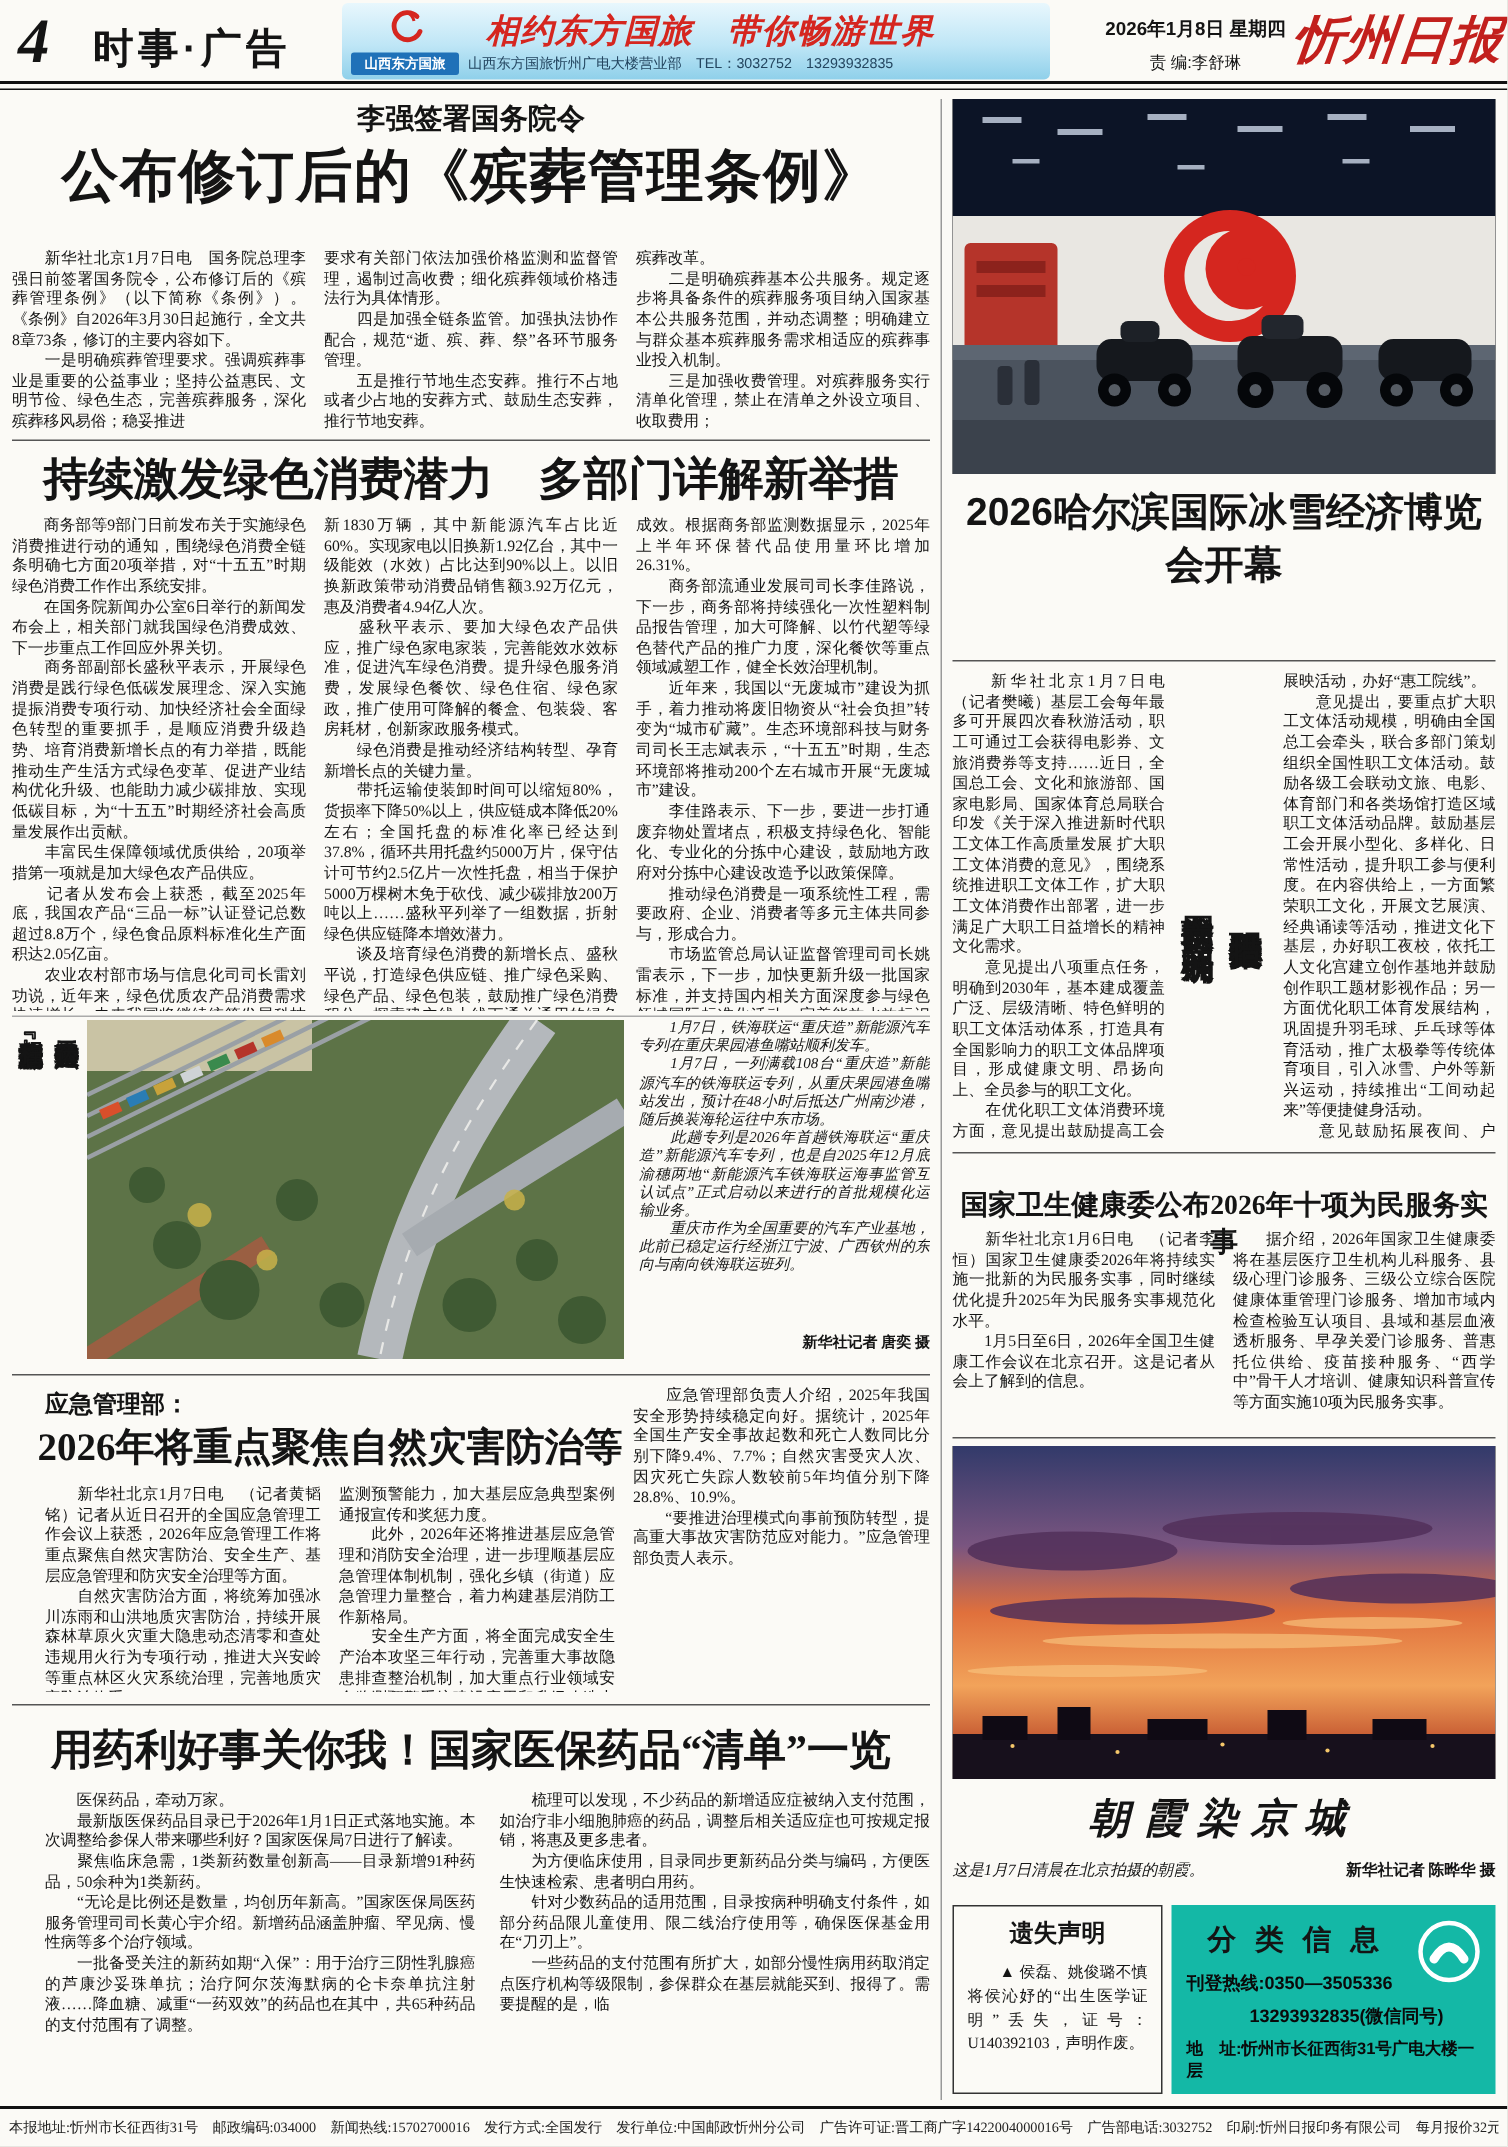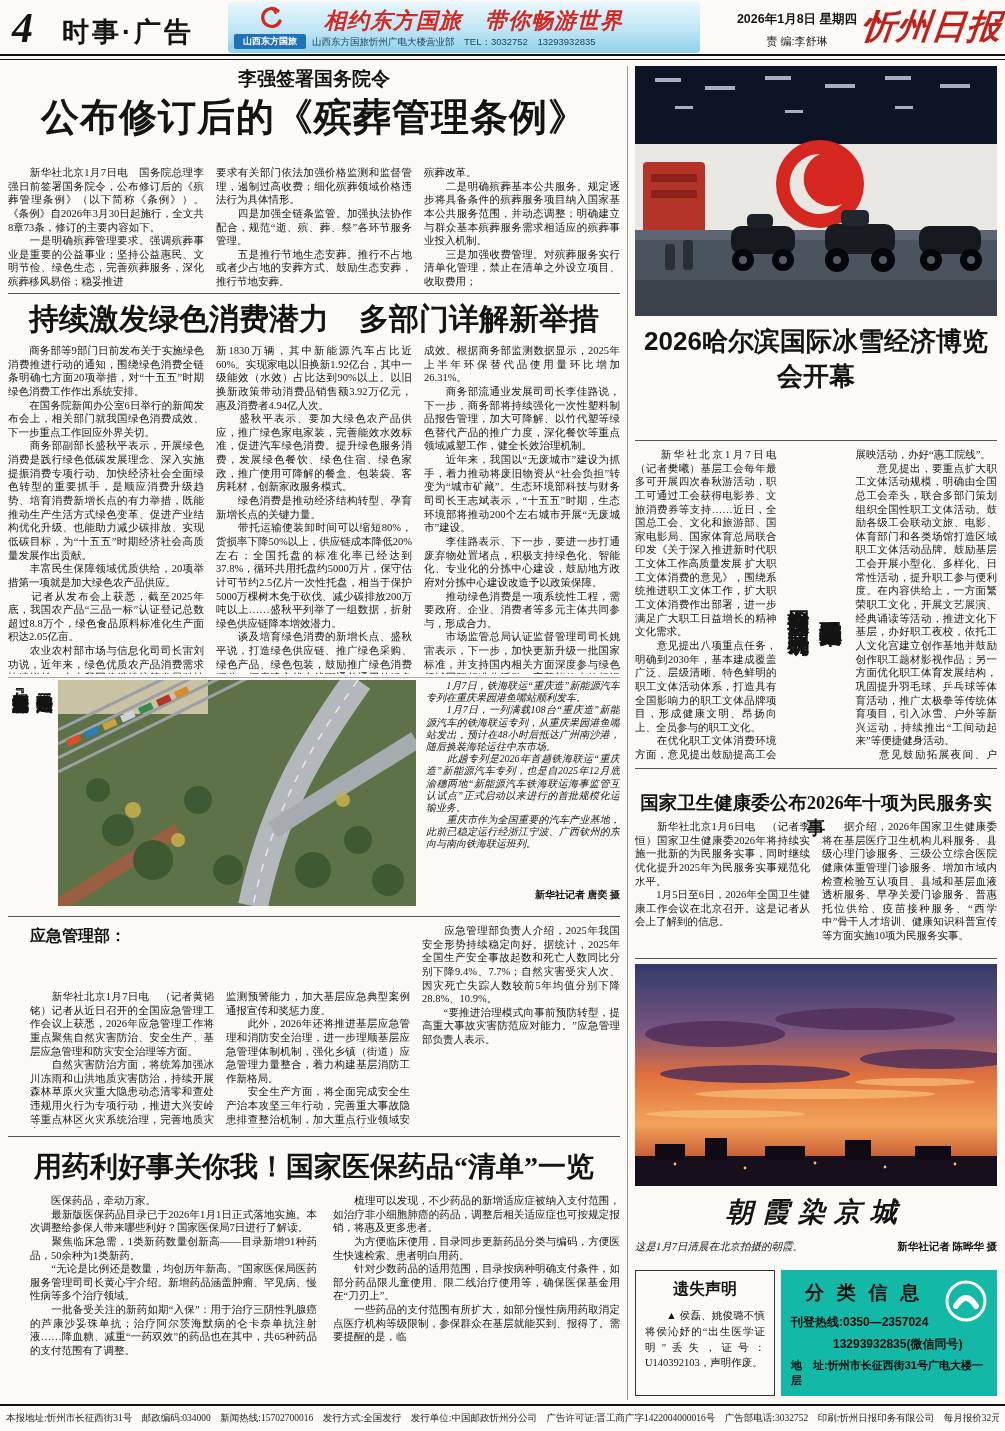--- a/index.html
+++ b/index.html
@@ -146,20 +146,21 @@
     <div class="kai body-text" style="font-size:10px;line-height:1.22;height:208px;">　　1月7日，铁海联运“重庆造”新能源汽车专列在重庆果园港鱼嘴站顺利发车。
 　　1月7日，一列满载108台“重庆造”新能源汽车的铁海联运专列，从重庆果园港鱼嘴站发出，预计在48小时后抵达广州南沙港，随后换装海轮运往中东市场。
 　　此趟专列是2026年首趟铁海联运“重庆造”新能源汽车专列，也是自2025年12月底渝穗两地“新能源汽车铁海联运海事监管互认试点”正式启动以来进行的首批规模化运输业务。
 　　重庆市作为全国重要的汽车产业基地，此前已稳定运行经浙江宁波、广西钦州的东向与南向铁海联运班列。</div>
     <div class="credit" style="font-size:10px;">新华社记者 唐奕 摄</div>
   </div>
 
   <div class="hrule" style="left:8px;top:916px;width:612px;"></div>
 
   <div class="abs sans b" style="left:30px;top:926px;font-size:16px;">应急管理部：</div>
+  <div class="abs serif b ctr" style="left:20px;top:947px;width:400px;font-size:26px;">2026年将重点聚焦自然灾害防治等</div>
   <div class="abs body-text" style="left:30px;top:990px;width:184px;height:138px;">　　新华社北京1月7日电　（记者黄韬铭）记者从近日召开的全国应急管理工作会议上获悉，2026年应急管理工作将重点聚焦自然灾害防治、安全生产、基层应急管理和防灾安全治理等方面。
 　　自然灾害防治方面，将统筹加强冰川冻雨和山洪地质灾害防治，持续开展森林草原火灾重大隐患动态清零和查处违规用火行为专项行动，推进大兴安岭等重点林区火灾系统治理，完善地质灾害防治体系。</div>
   <div class="abs body-text" style="left:226px;top:990px;width:184px;height:138px;">监测预警能力，加大基层应急典型案例通报宣传和奖惩力度。
 　　此外，2026年还将推进基层应急管理和消防安全治理，进一步理顺基层应急管理体制机制，强化乡镇（街道）应急管理力量整合，着力构建基层消防工作新格局。
 　　安全生产方面，将全面完成安全生产治本攻坚三年行动，完善重大事故隐患排查整治机制，加大重点行业领域安全监测预警系统建设应用和升级改造力度，创新开展2026年度中央安全生产考核巡查。
 　　灾害救援方面，将推进建设空、天、地一体化自然灾害监测预警体系，提升多灾种、灾害链综合风险防控能力。</div>
   <div class="abs body-text" style="left:422px;top:924px;width:198px;height:204px;">　　应急管理部负责人介绍，2025年我国安全形势持续稳定向好。据统计，2025年全国生产安全事故起数和死亡人数同比分别下降9.4%、7.7%；自然灾害受灾人次、因灾死亡失踪人数较前5年均值分别下降28.8%、10.9%。
 　　“要推进治理模式向事前预防转型，提高重大事故灾害防范应对能力。”应急管理部负责人表示。</div>
   <div class="hrule" style="left:8px;top:1136px;width:612px;"></div>
 
@@ -304,21 +305,21 @@
     <div class="sans b ctr" style="font-size:16px;margin-bottom:8px;">遗失声明</div>
     <div class="body-text" style="font-size:10.5px;line-height:1.5;">　　▲ 侯磊、姚俊璐不慎将侯沁妤的“出生医学证明”丢失，证号：U140392103，声明作废。</div>
   </div>
 
   <div class="abs" style="left:781px;top:1270px;width:216px;height:126px;background:#14b8a6;box-sizing:border-box;padding:8px 10px;">
     <div class="serif b" style="font-size:19px;letter-spacing:4px;margin:2px 0 8px 14px;">分 类 信 息</div>
     <svg class="abs" style="right:8px;top:8px;" width="46" height="46" viewBox="0 0 46 46">
       <circle cx="23" cy="23" r="19" fill="none" stroke="#fff" stroke-width="3"></circle>
       <path d="M13 28 Q23 12 33 28" fill="none" stroke="#fff" stroke-width="6" stroke-linecap="round"></path>
     </svg>
-    <div class="sans b" style="font-size:12px;color:#0a0a0a;">刊登热线:0350—2357024</div>
+    <div class="sans b" style="font-size:12px;color:#0a0a0a;">刊登热线:0350—3505336</div>
     <div class="sans b" style="font-size:12px;color:#0a0a0a;margin:5px 0 5px 42px;">13293932835(微信同号)</div>
     <div class="sans b" style="font-size:11px;color:#0a0a0a;">地　址:忻州市长征西街31号广电大楼一层</div>
   </div>
 
   <div class="abs" style="left:0;top:1404px;width:1005px;height:1.5px;background:#111;"></div>
   <div class="abs ctr" style="left:6px;top:1412px;width:993px;font-size:9.5px;color:#222;white-space:nowrap;overflow:hidden;">本报地址:忻州市长征西街31号　邮政编码:034000　新闻热线:15702700016　发行方式:全国发行　发行单位:中国邮政忻州分公司　广告许可证:晋工商广字1422004000016号　广告部电话:3032752　印刷:忻州日报印务有限公司　每月报价32元</div>
 
 </div>
 
 </body></html>

